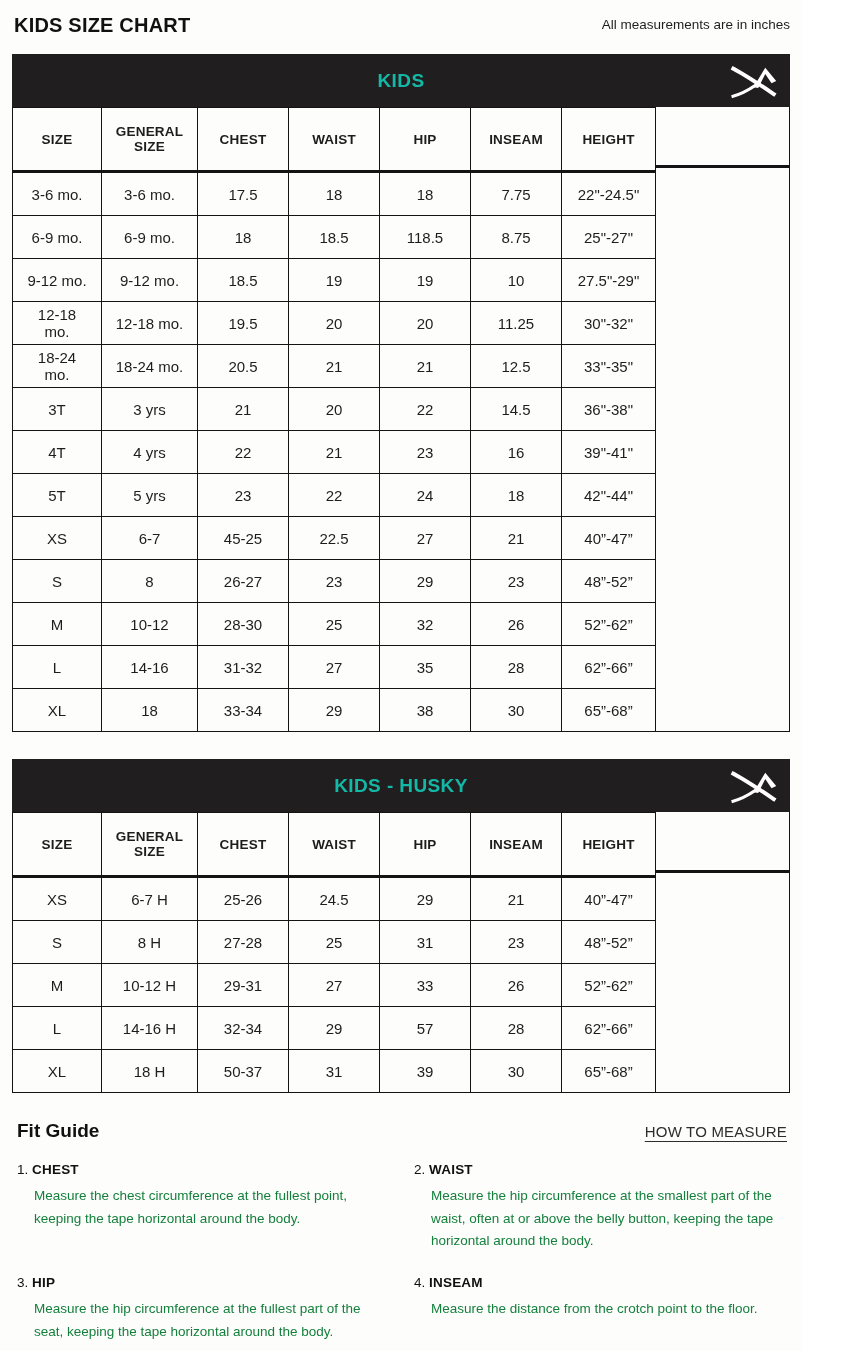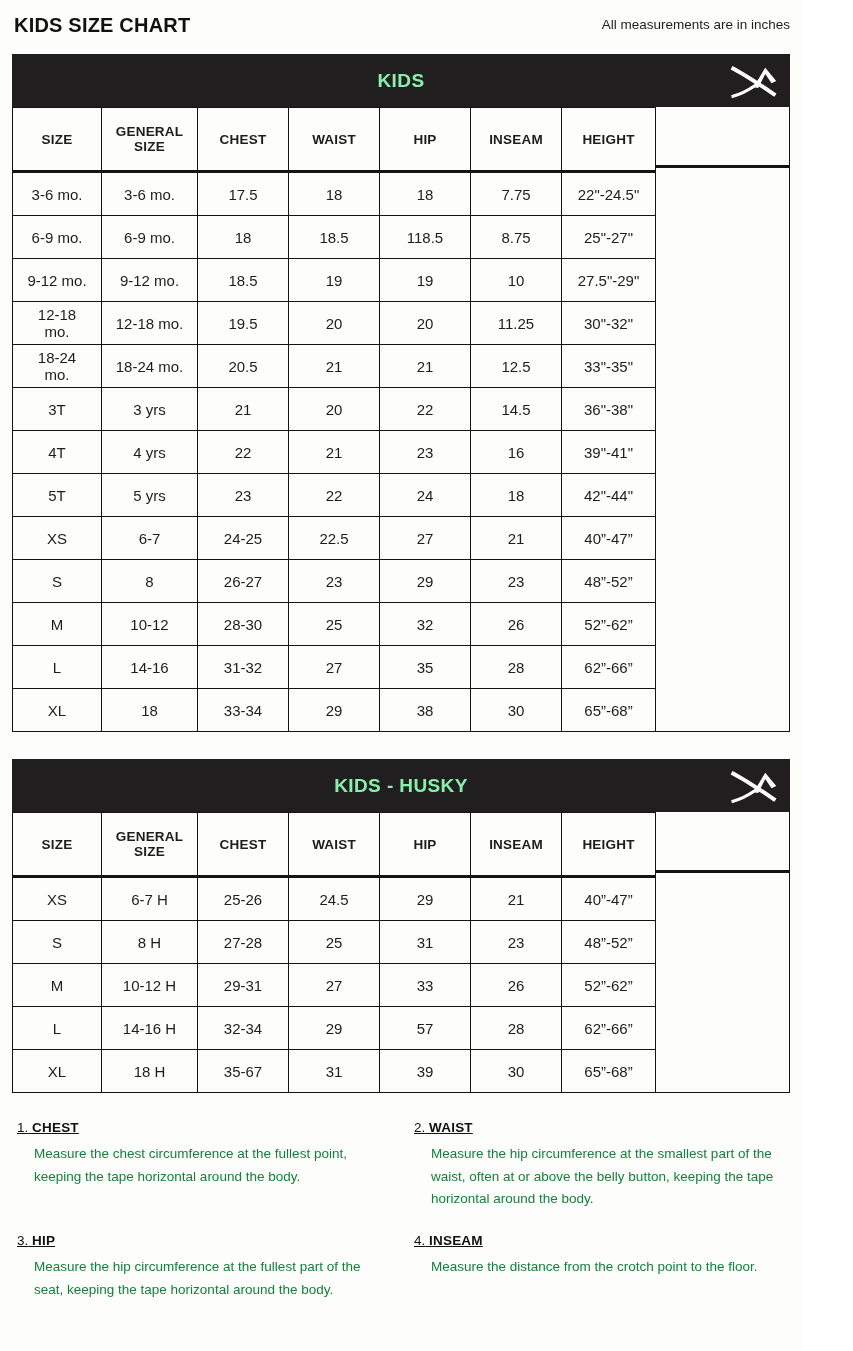--- a/index.html
+++ b/index.html
@@ -14,21 +14,21 @@
   .top-row { display:flex; justify-content:space-between; align-items:flex-start; margin-bottom:17px; }
   .page-title { font-size:20px; font-weight:700; letter-spacing:0.2px; color:#111; padding-left:2px; }
   .note { font-size:13.5px; color:#1f1f1f; margin-top:3px; }
 
   
   .size-table { margin-bottom:27px; }
   .bar {
     background:#211e1f; height:53px; position:relative;
     display:flex; align-items:center; justify-content:center;
   }
-  .bar-title { color:#86efac; font-weight:700; font-size:19px; letter-spacing:0.4px; }
+  .bar-title { color:#14b8a6; font-weight:700; font-size:19px; letter-spacing:0.4px; }
   .bar-logo { position:absolute; right:13px; top:50%; transform:translateY(-50%); width:47px; height:37px; }
 
   .table-wrap { display:flex; align-items:stretch; }
   table { border-collapse:collapse; table-layout:fixed; width:643px; flex:0 0 auto; }
   th, td {
     border:1px solid #141414; text-align:center; vertical-align:middle;
     color:#1d1d1d; background:#fdfdfb;
   }
   th { font-size:13.5px; font-weight:700; height:58px; padding:2px 6px; letter-spacing:0.2px; }
   thead th { border-bottom:3px solid #141414; }
@@ -41,21 +41,21 @@
   .empty-head { height:61px; box-sizing:border-box; border-bottom:3px solid #141414; }
 
   
   .fit-header { display:flex; justify-content:space-between; align-items:center; margin:22px 3px 20px 5px; }
   .fit-title { font-size:19px; font-weight:700; color:#111; }
   .htm-link {
     font-size:15px; color:#2d2d2d; text-decoration:underline; text-underline-offset:4px;
     letter-spacing:0.2px; cursor:pointer; font-weight:400;
   }
   .fit-grid { display:grid; grid-template-columns:1fr 1fr; column-gap:26px; row-gap:22px; padding:0 5px; }
-  .fit-item-head { font-size:13.5px; margin-bottom:8px; color:#111;text-decoration:underline; }
+  .fit-item-head { font-size:13.5px; margin-bottom:8px; color:#111; }
   .fit-item-head .num { font-weight:400; }
   .fit-item-head .t { font-weight:700; letter-spacing:0.2px; }
   .fit-desc { font-size:13.5px; line-height:1.68; padding-left:17px; color:#15803d; max-width:393px; }
 </style>
 </head>
 <body>
 
 <div class="page">
 
   <div class="top-row">
@@ -173,21 +173,21 @@
               <td>23</td>
               <td>22</td>
               <td>24</td>
               <td>18</td>
               <td>42"-44"</td>
             </tr>
 
             <tr>
               <td>XS</td>
               <td>6-7</td>
-              <td>24-25</td>
+              <td>45-25</td>
               <td>22.5</td>
               <td>27</td>
               <td>21</td>
               <td>40”-47”</td>
             </tr>
 
             <tr>
               <td>S</td>
               <td>8</td>
               <td>26-27</td>
@@ -303,34 +303,38 @@
               <td>32-34</td>
               <td>29</td>
               <td>57</td>
               <td>28</td>
               <td>62”-66”</td>
             </tr>
 
             <tr>
               <td>XL</td>
               <td>18 H</td>
-              <td>35-67</td>
+              <td>50-37</td>
               <td>31</td>
               <td>39</td>
               <td>30</td>
               <td>65”-68”</td>
             </tr>
           </tbody>
       </table>
       <div class="empty-col">
         <div class="empty-head"></div>
       </div>
     </div>
   </div>
 
+  <div class="fit-header">
+    <div class="fit-title">Fit Guide</div>
+    <a class="htm-link">HOW TO MEASURE</a>
+  </div>
 
   <div class="fit-grid">
 
       <div class="fit-item">
         <div class="fit-item-head">
           <span class="num">1.</span>
           <span class="t">CHEST</span>
         </div>
         <div class="fit-desc">Measure the chest circumference at the fullest point, keeping the tape horizontal around the body.</div>
       </div>

